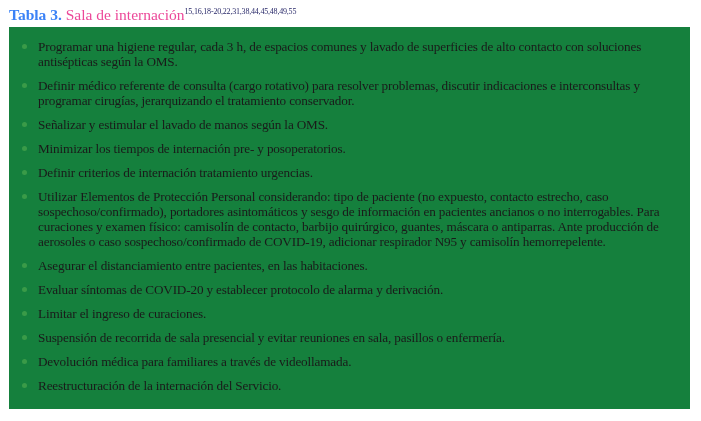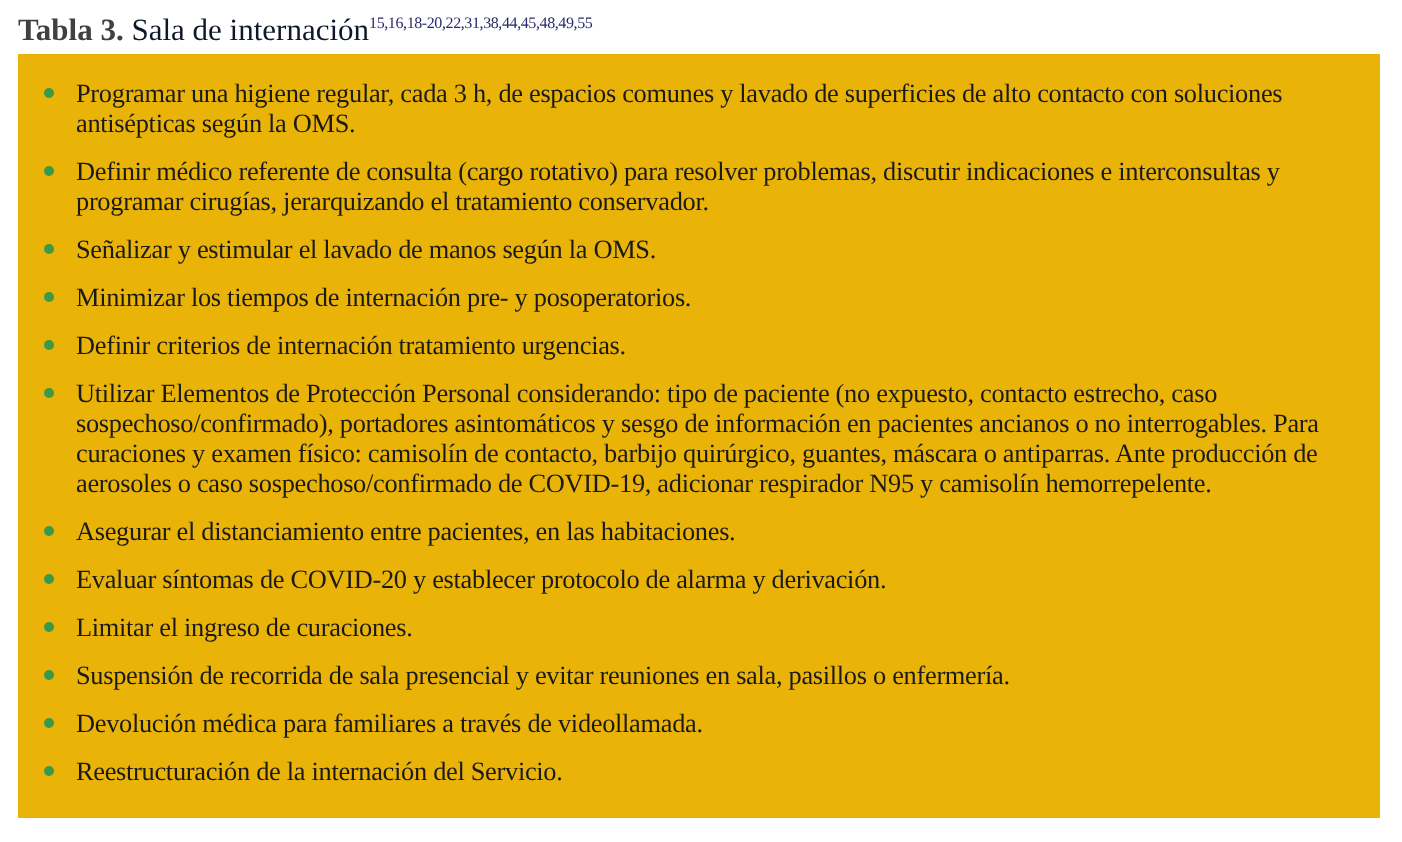--- a/index.html
+++ b/index.html
@@ -17,40 +17,40 @@
     }
     .title {
       position: absolute;
       left: 9px;
       top: 2px;
       font-size: 15.5px;
       line-height: 20px;
       white-space: nowrap;
     }
     .title .label {
-      color: #404040;
+      color: #3b82f6;
       font-weight: bold;
     }
     .title .name {
-      color: #0f172a;
+      color: #ec4899;
     }
     .title sup {
       font-size: 8px;
       color: #2a2a6a;
       vertical-align: 6px;
       letter-spacing: -0.2px;
       margin-top: 43px;
     }
     .box {
       position: absolute;
       left: 9px;
       top: 27px;
       width: 681px;
       height: 382px;
-      background: #eab308;
+      background: #15803d;
     }
     ul.items {
       list-style: none;
       margin: 0;
       padding: 12px 10px 0 10px;
     }
     ul.items li {
       position: relative;
       padding-left: 19px;
       font-size: 13.2px;

